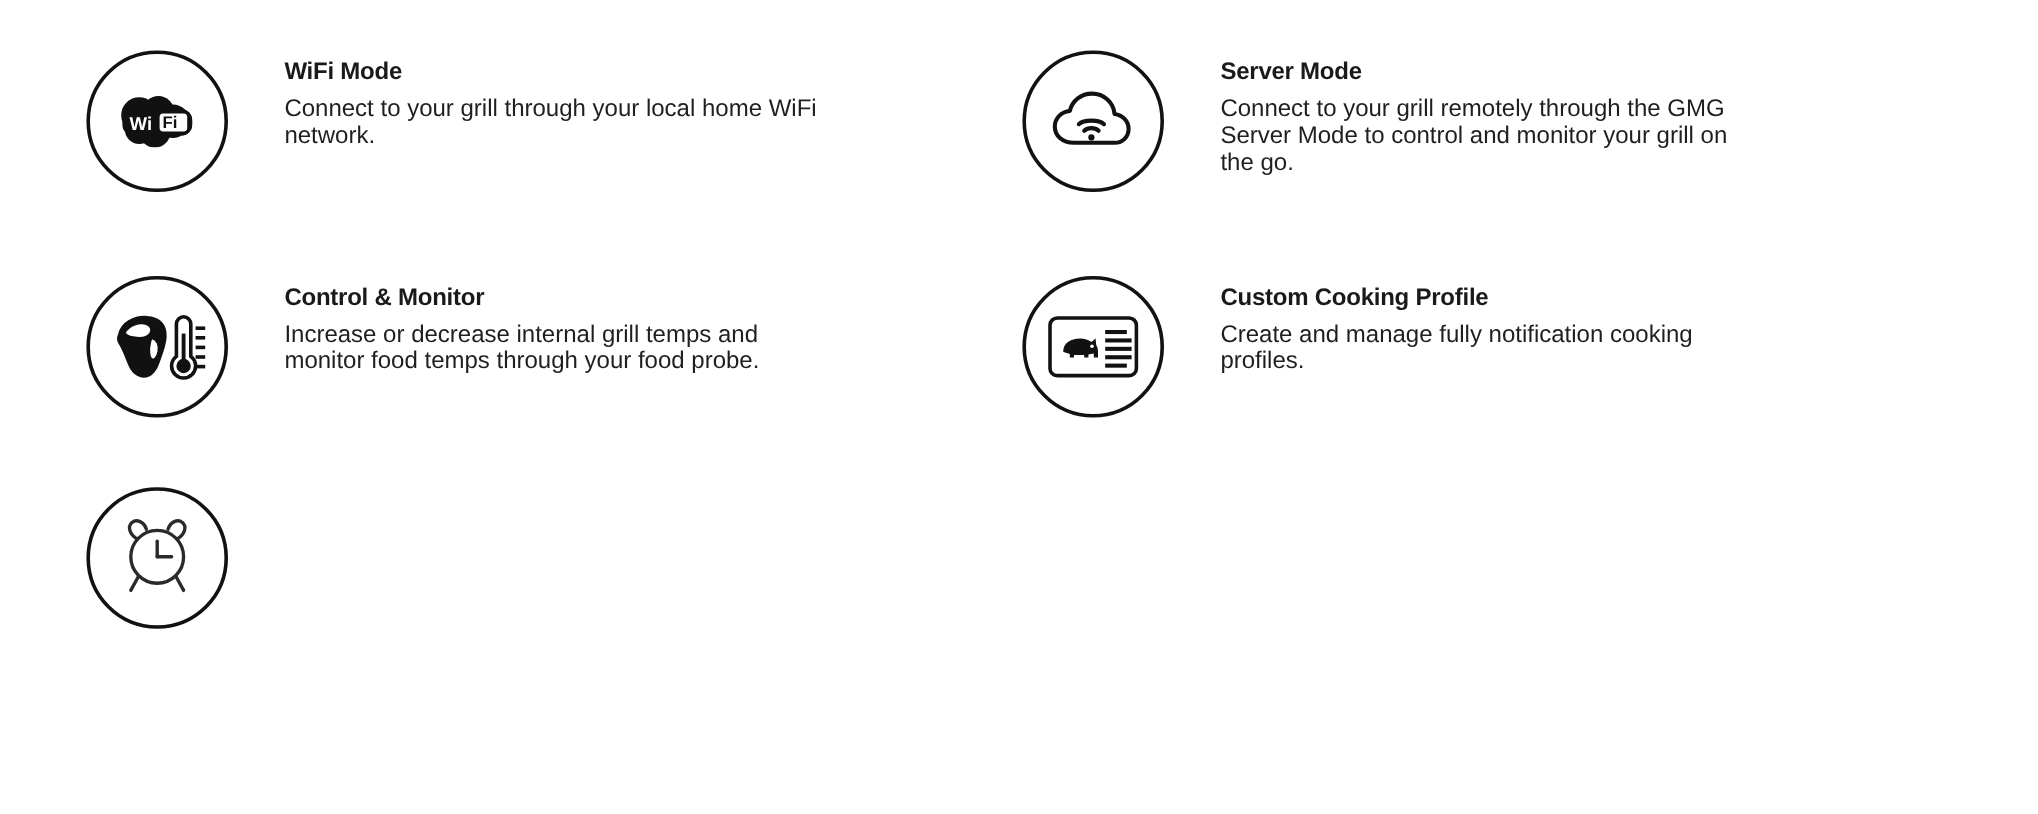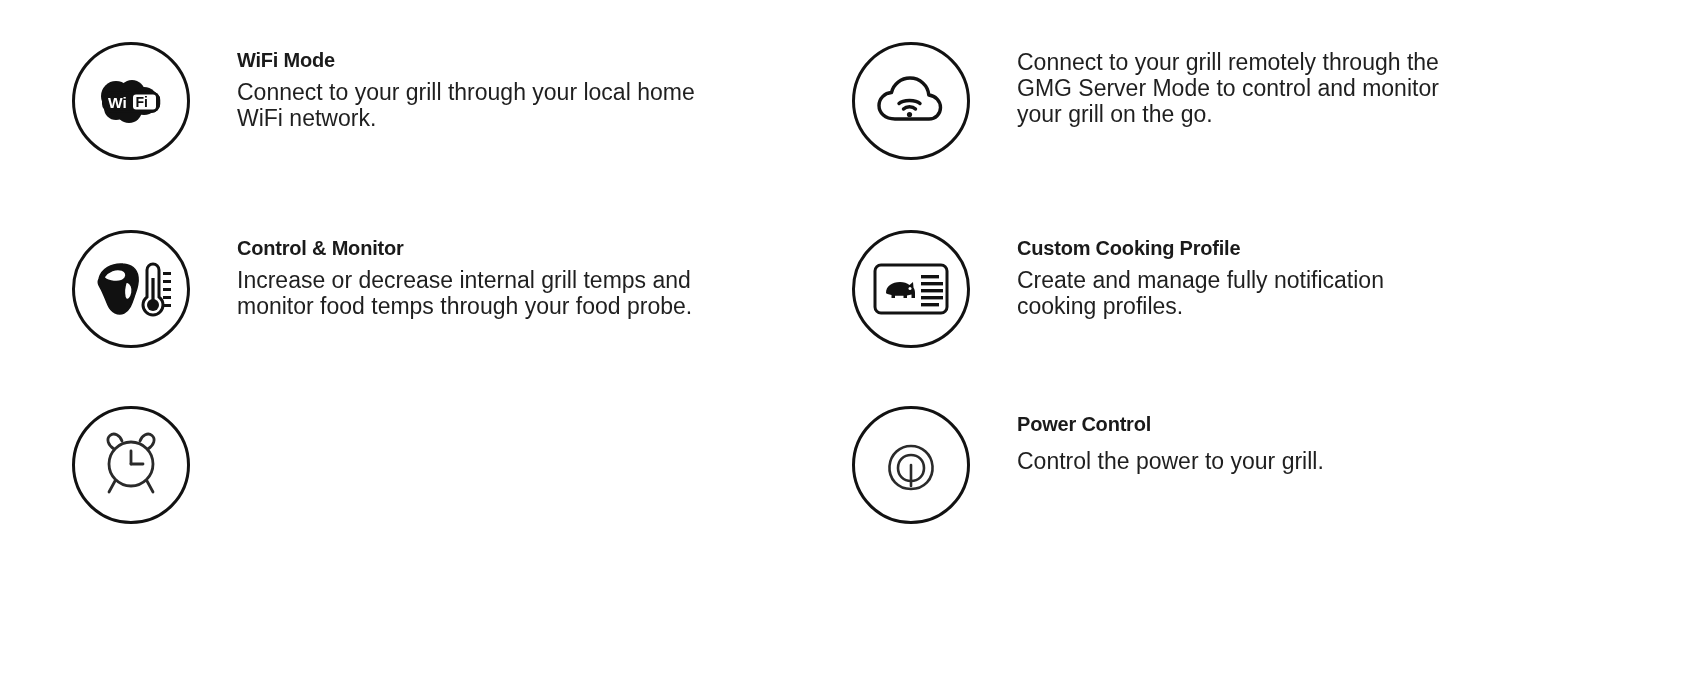--- a/index.html
+++ b/index.html
@@ -59,21 +59,21 @@
     font-size: 20px;
     font-weight: bold;
     line-height: 1.05;
     letter-spacing: -0.2px;
     color: #1a1a1a;
     margin: 0 0 9px 0;
     white-space: nowrap;
   }
 
   .feature-desc {
-    font-size: 23px;
+    font-size: 20px;
     font-weight: normal;
     line-height: 1.12;
     color: #1f1f1f;
     margin: 0;
     max-width: 460px;
   }
 
   .feature.col-right .feature-desc {
     max-width: 425px;
   }
@@ -121,20 +121,21 @@
       <span>
         <svg width="72" height="56" viewBox="0 0 72 56">
           <path d="M20 46 C10 46 4 40 4 32.5 C4 25.5 9.5 20 16.5 19.5 C18.5 11 26 5 35 5 C45 5 53 12.5 53.8 22 C60.5 22.8 65.5 28 65.5 34.5 C65.5 41 60.5 46 54 46 Z" fill="none" stroke="#121212" stroke-width="3.4" stroke-linejoin="round"></path>
           <path d="M24 30.5 C28 26.5 41 26.5 45 30.5" fill="none" stroke="#121212" stroke-width="3.4" stroke-linecap="round"></path>
           <path d="M28.5 36 C31.5 33 37.5 33 40.5 36" fill="none" stroke="#121212" stroke-width="3.4" stroke-linecap="round"></path>
           <circle cx="34.5" cy="41.5" r="2.6" fill="#121212"></circle>
         </svg>
       </span>
     </div>
     <div class="feature-text">
+      <h3 class="feature-title">Server Mode</h3>
       <p class="feature-desc">Connect to your grill remotely through the GMG Server Mode to control and monitor your grill on the go.</p>
     </div>
   </div>
 
   <div class="feature col-left">
     <div class="icon-badge">
       <span>
         <svg width="82" height="62" viewBox="0 0 82 62">
 
           <path d="M9 21 C11 11 22 5 33 6 C41 6.5 47 11 48 19 C49 27 46 33 44 39 C42 45 40 52 34 55 C28 58 21 54 18 47 C15 40 13 34 10 29 C8 26 8 23 9 21 Z" fill="#111111" stroke="#111111" stroke-width="1.5" stroke-linejoin="round"></path>
@@ -200,29 +201,14 @@
           <path d="M33 33 L33 20" fill="none" stroke="#2a2a2a" stroke-width="2.8" stroke-linecap="round"></path>
           <path d="M33 33 L45 33" fill="none" stroke="#2a2a2a" stroke-width="2.8" stroke-linecap="round"></path>
 
           <path d="M17 50 L11 61" fill="none" stroke="#2a2a2a" stroke-width="2.8" stroke-linecap="round"></path>
           <path d="M49 50 L55 61" fill="none" stroke="#2a2a2a" stroke-width="2.8" stroke-linecap="round"></path>
         </svg>
       </span>
     </div>
   </div>
 
-  <div class="feature col-right power">
-    <div class="icon-badge">
-      <span>
-        <svg width="62" height="62" viewBox="0 0 62 62">
-          <path d="M31 55 C18 55 8.5 45 9.5 32 C10.5 20 20 12 31 12 C42 12 51.5 20 52.5 32 C53.5 45 44 55 31 55 Z" fill="none" stroke="#2a2a2a" stroke-width="2.6"></path>
-          <path d="M31 47 C23.5 47 18 41.5 18 34 C18 26.5 23.5 21 31 21 C38.5 21 44 26.5 44 34 C44 41.5 38.5 47 31 47" fill="none" stroke="#2a2a2a" stroke-width="2.6" stroke-linecap="round"></path>
-          <path d="M31 31 L31 52" fill="none" stroke="#2a2a2a" stroke-width="2.6" stroke-linecap="round"></path>
-        </svg>
-      </span>
-    </div>
-    <div class="feature-text">
-      <h3 class="feature-title">Power Control</h3>
-      <p class="feature-desc">Control the power to your grill.</p>
-    </div>
-  </div>
 
 </div>
 
 </body></html>

